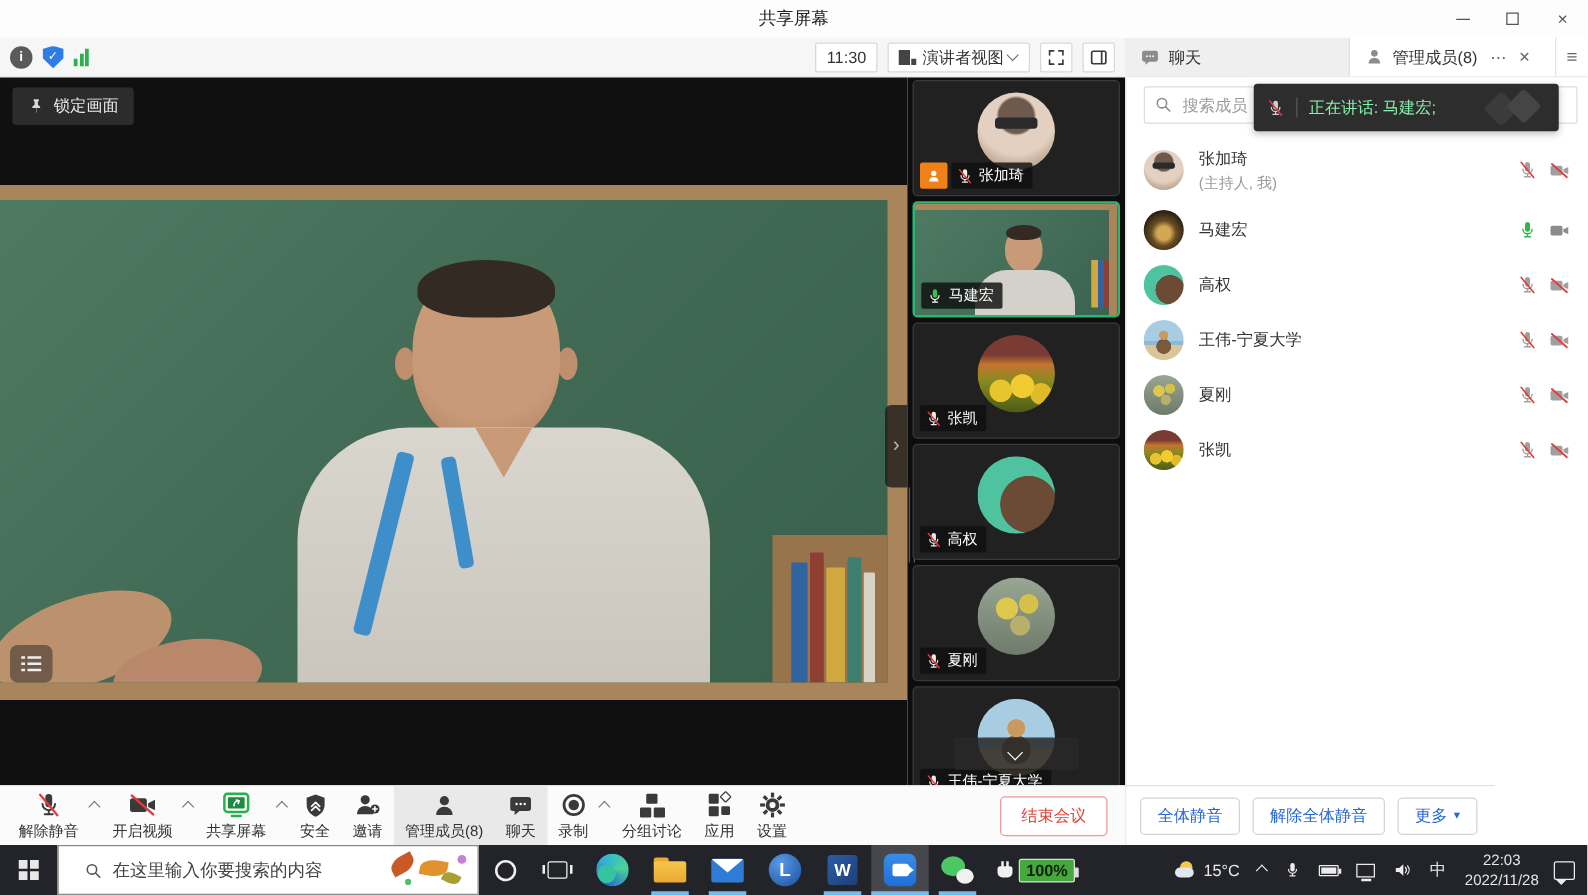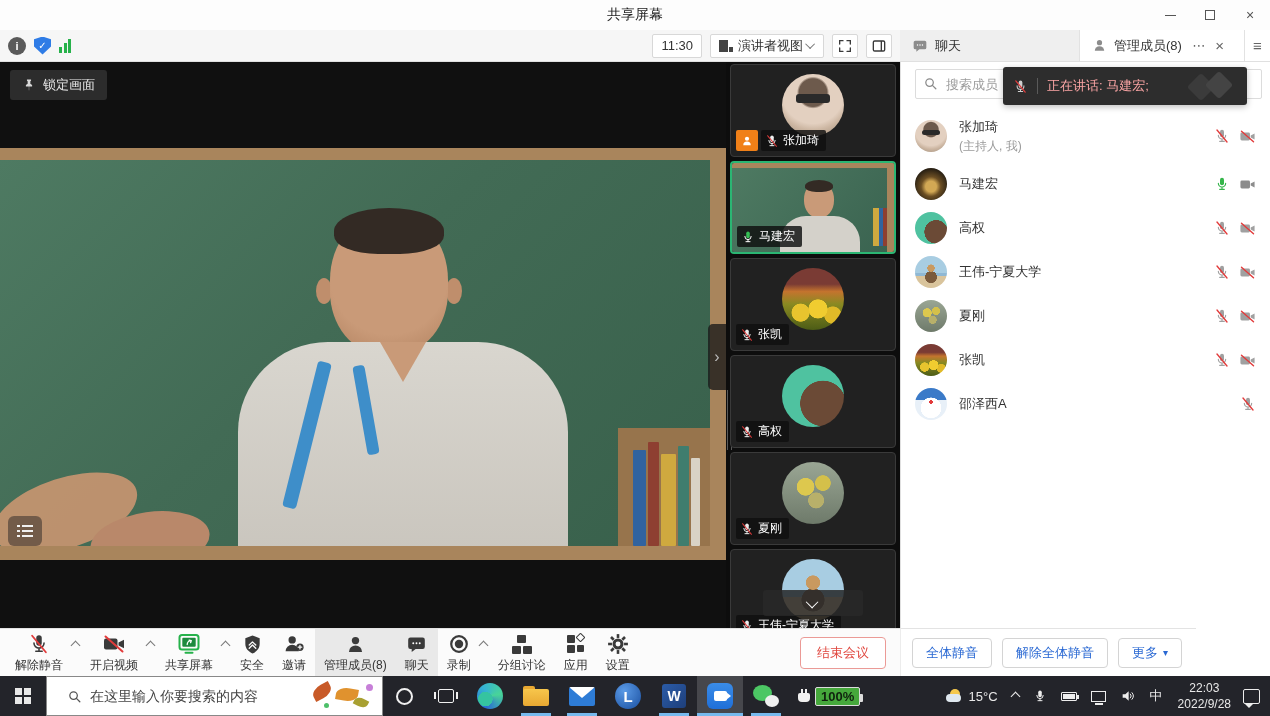--- a/index.html
+++ b/index.html
@@ -103,21 +103,21 @@
   .av-doraemon { background:radial-gradient(circle at 50% 44%,#e23b3b 0 7%,rgba(0,0,0,0) 8%),radial-gradient(circle at 50% 62%,#fff 0 40%,rgba(0,0,0,0) 41%),linear-gradient(180deg,#3a7ac8 0 38%,#e8f0f8 38% 100%); }
 
   
   .panel { width:370px; background:#fff; border-left:1px solid #e0e0e0; position:relative; display:flex; flex-direction:column; }
   .search-row { position:relative; height:44px; flex:0 0 44px; }
   .search-input { position:absolute; left:14px; right:8px; top:7px; height:30px; border:1px solid #dcdcdc; border-radius:2px; padding:0 8px 0 30px; font-size:13px; color:#333; outline:none; font-family:inherit; }
   .search-input::placeholder { color:#9a9a9a; }
   .search-ic { position:absolute; left:22px; top:14px; color:#8a8a8a; z-index:1; }
   .toast { position:absolute; left:102px; top:5px; width:244px; height:38px; background:#2d2d2d; border-radius:3px; display:flex; align-items:center; padding:0 10px; gap:9px; z-index:5; box-shadow:0 2px 6px rgba(0,0,0,.25); overflow:hidden; }
   .toast-div { width:1px; height:16px; background:#5a5a5a; }
-  .toast-text { color:#fca5a5; font-size:13px; white-space:nowrap; }
+  .toast-text { color:#86efac; font-size:13px; white-space:nowrap; }
   .toast-logo { position:absolute; right:6px; top:6px; width:56px; height:28px; opacity:.5; }
   .toast-logo i { position:absolute; width:20px; height:20px; background:#555; transform:rotate(45deg); border-radius:3px; }
   .toast-logo i:nth-child(1){ left:6px; top:4px; background:#4a4a4a; }
   .toast-logo i:nth-child(2){ left:24px; top:2px; background:#5d5d5d; }
   .member-list { flex:1; overflow:hidden; padding-top:4px; }
   .m-row { display:flex; align-items:center; padding:0 14px; height:44px; gap:12px; }
   .m-row.tall { height:52px; }
   .m-row .av { width:32px; height:32px; }
   .m-info { flex:1; min-width:0; }
   .m-name { font-size:13px; color:#333; }
@@ -622,34 +622,20 @@
                 <use href="#s-mic-rest"></use>
                 <path class="sl" d="M4.5 3 19.5 21"></path>
               </svg>
             <svg class="ic cam muted" width="17" height="17" viewBox="0 0 24 24" fill="currentColor">
                 <use href="#s-cam"></use>
                 <path class="sl" d="M3.5 4.5 20.5 19.5"></path>
               </svg>
           </div>
         </div>
 
-        <div class="m-row">
-          <div class="av av-doraemon"></div>
-          <div class="m-info">
-              <div class="m-name">邵泽西A</div>
-            </div>
-          <div class="m-icons">
-            <svg class="ic mic muted" width="16" height="16" viewBox="0 0 24 24" fill="currentColor">
-                <use href="#s-mic-body"></use>
-                <use href="#s-mic-rest"></use>
-                <path class="sl" d="M4.5 3 19.5 21"></path>
-              </svg>
-
-          </div>
-        </div>
 
       </div>
     </div>
   </div>
 
   <div class="bottombar">
     <div class="controls">
 
       <div class="tb-item">
         <div class="tb-ic">
@@ -859,21 +845,21 @@
           <span class="net-tray"></span>
         </div>
       <div class="tray-item">
           <svg class="ic tray-ic" width="16" height="16" viewBox="0 0 24 24" fill="#ededed">
             <use href="#s-speaker"></use>
           </svg>
         </div>
       <div class="tray-item">中</div>
       <div class="clock">
         <div>22:03</div>
-        <div>2022/9/28</div>
+        <div>2022/11/28</div>
       </div>
       <div style="display:flex;align-items:center">
           <span class="notif"></span>
         </div>
     </div>
   </div>
 
 </div>
 
 </body></html>

